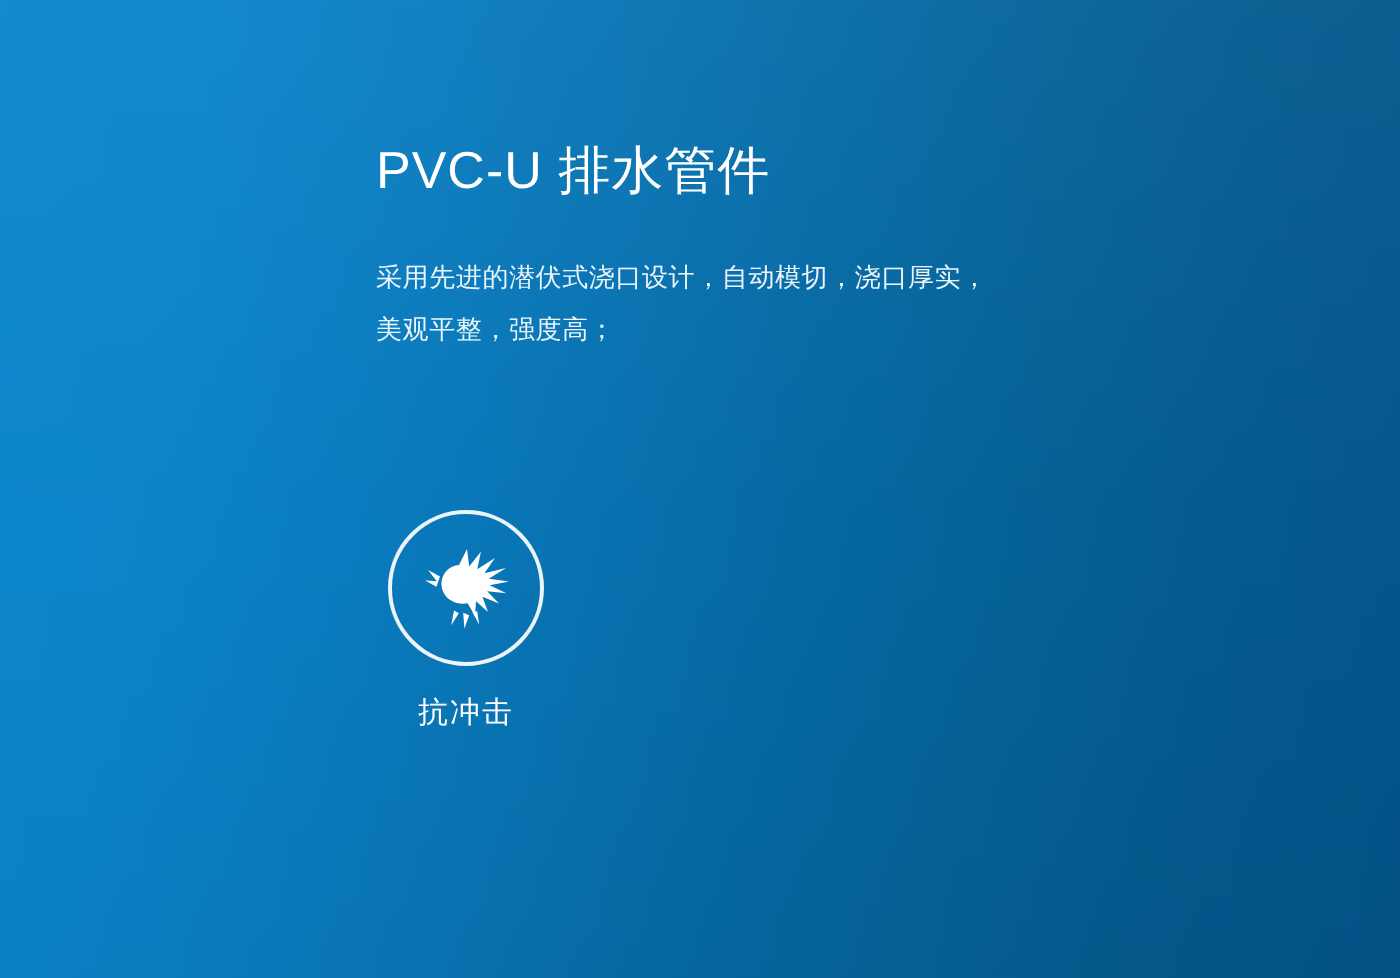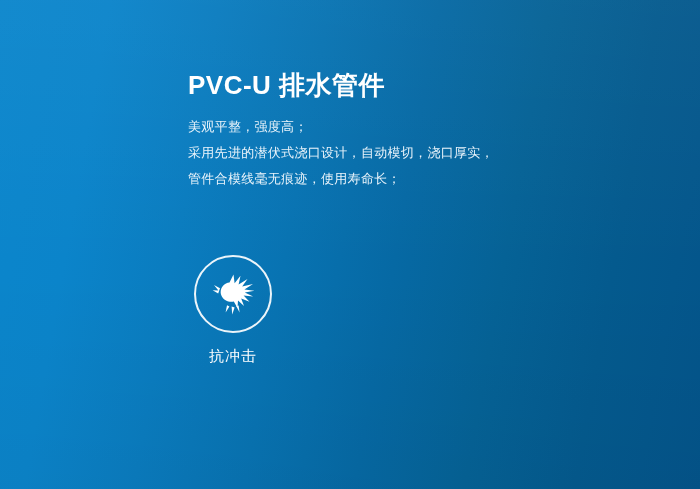--- a/index.html
+++ b/index.html
@@ -46,24 +46,24 @@
     position: absolute;
     left: 188px;
     top: 68px;
     width: 420px;
     z-index: 2;
   }
 
   .title {
     color: #ffffff;
     font-size: 26px;
-    font-weight: 700;
+    font-weight: 400;
     letter-spacing: 0.5px;
     line-height: 34px;
-    margin: 0 0 12px 0;
+    margin: 0 0 24px 0;
     white-space: nowrap;
   }
 
   .desc {
     margin: 0;
     padding: 0;
     list-style: none;
   }
   .desc li {
     color: #eaf4fb;
@@ -117,23 +117,22 @@
 </style>
 </head>
 <body>
 
 <div class="banner">
 
   <div class="content">
     <h1 class="title">PVC-U 排水管件</h1>
 
     <ul class="desc">
+      <li>采用先进的潜伏式浇口设计，自动模切，浇口厚实，</li>
       <li>美观平整，强度高；</li>
-      <li>采用先进的潜伏式浇口设计，自动模切，浇口厚实，</li>
-      <li>管件合模线毫无痕迹，使用寿命长；</li>
     </ul>
   </div>
 
   <div class="features">
 
     <div class="feature">
       <div class="feature-circle">
         <span>
           <svg width="52" height="52" viewBox="0 0 52 52" aria-hidden="true">
             <g fill="#ffffff">

